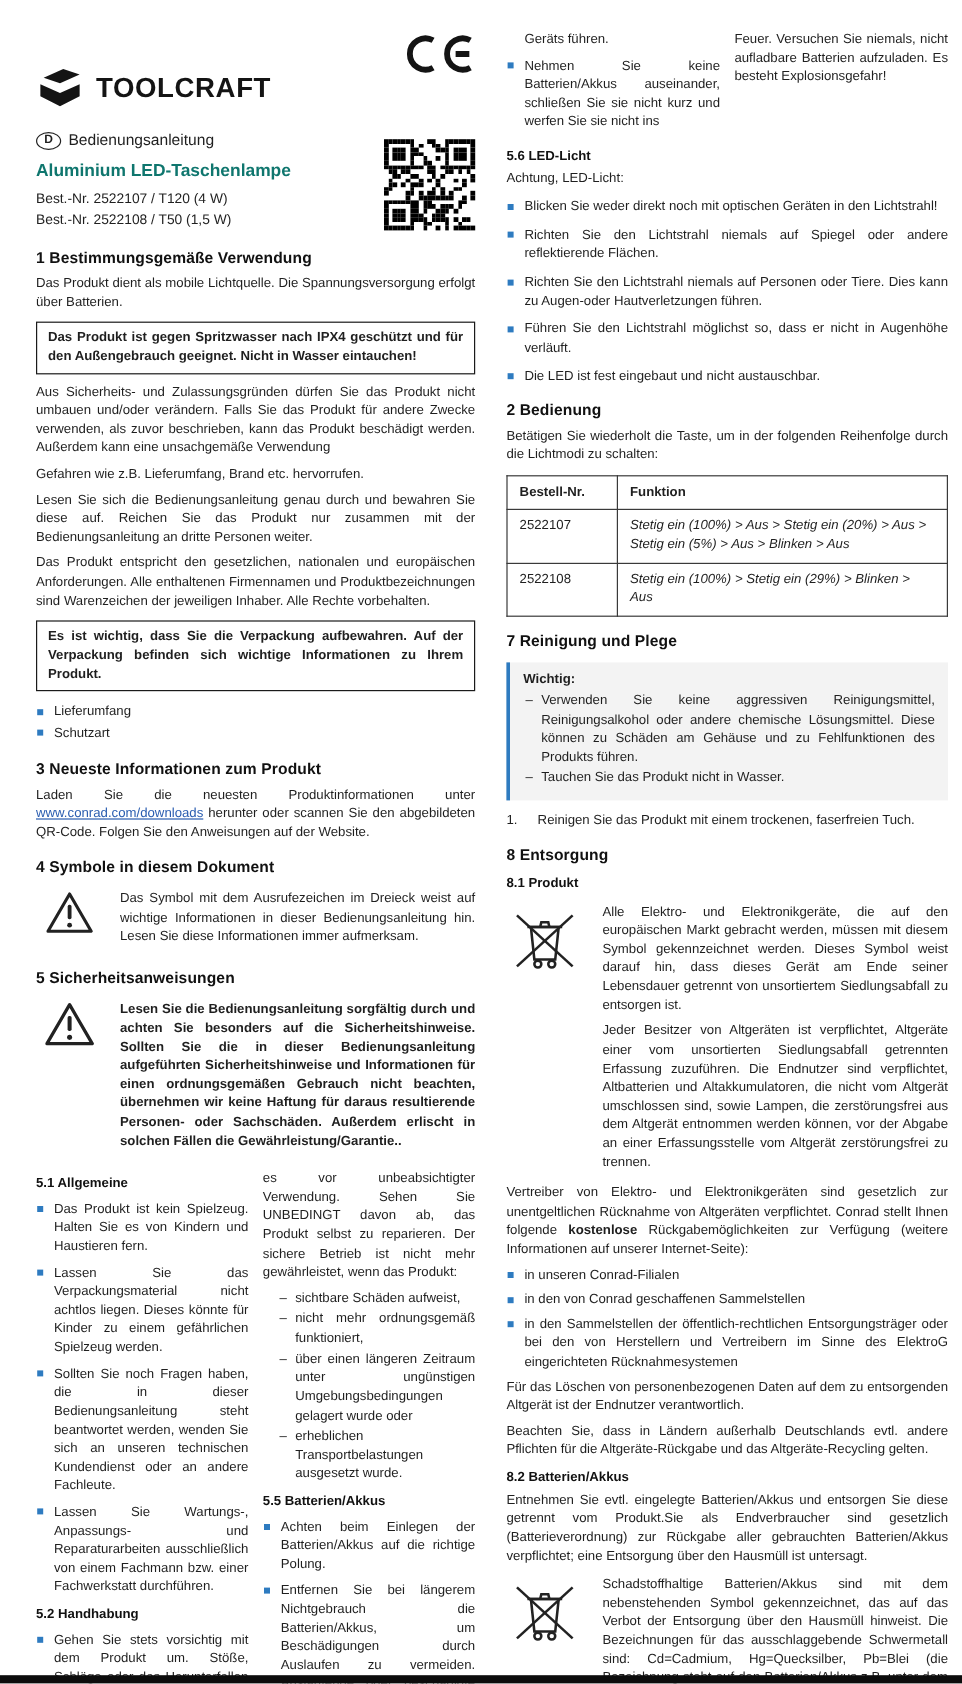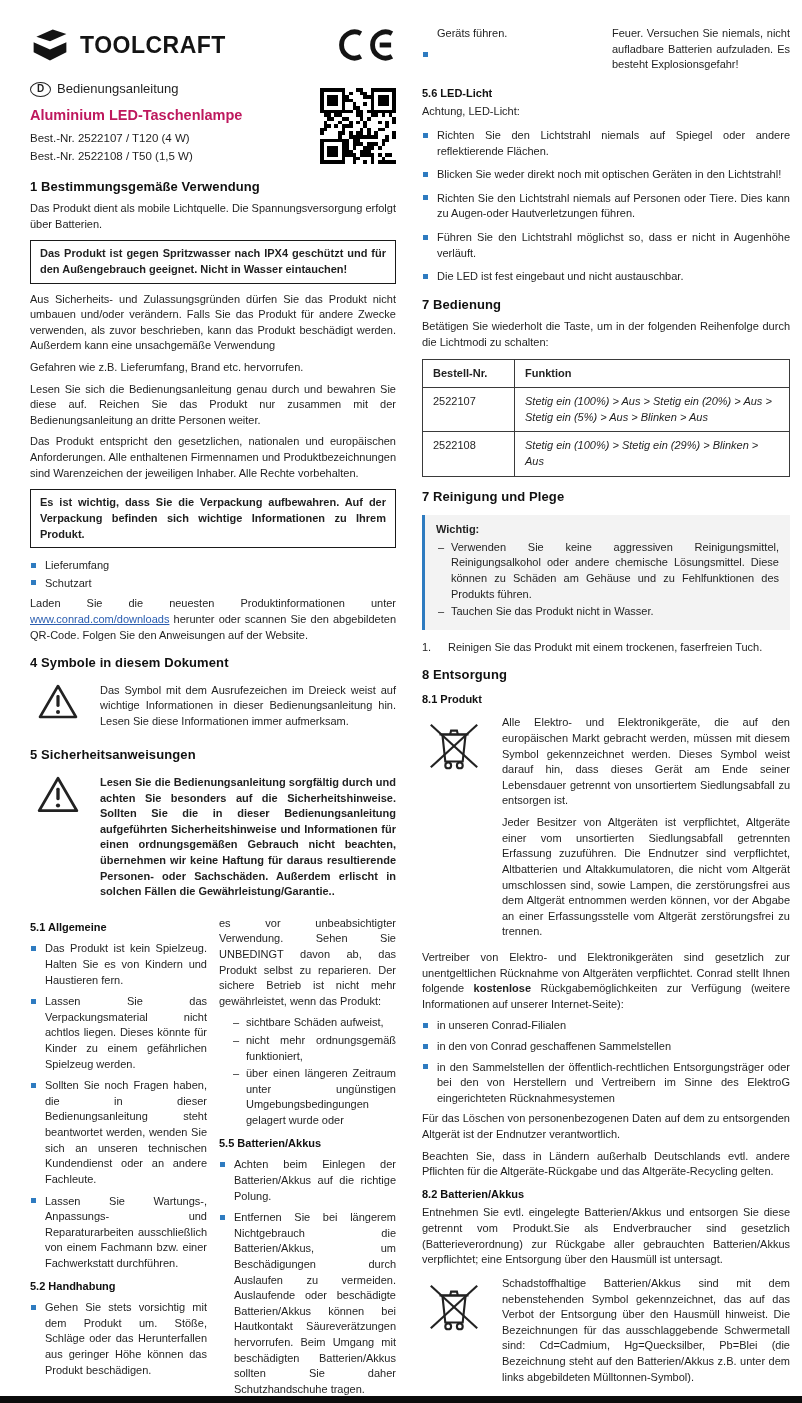--- a/index.html
+++ b/index.html
@@ -10,27 +10,27 @@
   .cols{ display:flex; gap:26px; padding:26px 12px 0 30px; }
   .colL{ width:366px; flex:0 0 366px; }
   .colR{ width:368px; flex:0 0 368px; }
 
   .p{ text-align:justify; margin:3px 0 6px; }
   .h-sec{ font-weight:bold; font-size:13px; margin:11px 0 5px; color:#111; letter-spacing:.1px; }
   .h-sub{ font-weight:bold; font-size:11px; margin:7px 0 3px; color:#111; }
 
   
   .brandrow{ display:flex; align-items:flex-start; justify-content:space-between; }
-  .brand{ display:flex; align-items:center; gap:10px; }
+  .brand{ display:flex; align-items:center; gap:10px;margin-top:28px; }
   .brandname{ font-size:23px; font-weight:bold; letter-spacing:.5px; color:#141414; }
   .headrow{ display:flex; justify-content:space-between; margin-top:16px; }
   .langline{ display:flex; align-items:center; gap:6px; font-size:13px; }
   .dbadge{ display:inline-flex; align-items:center; justify-content:center; width:21px; height:15px;
            border:1.6px solid #222; border-radius:50%; font-weight:bold; font-size:10px; }
-  .doctitle{ font-size:14.5px; font-weight:bold; margin:7px 0 4px; color:#be185d; }
+  .doctitle{ font-size:14.5px; font-weight:bold; margin:7px 0 4px; color:#0f766e; }
   .ordline{ font-size:11.5px; margin:2px 0; }
   [data-name="qr-code"]{ display:grid; grid-template-rows:repeat(21,1fr); grid-template-columns:repeat(21,1fr);
                          width:76px; height:76px; margin-top:8px; background:#fff; }
   [data-name="qr-code"] i{ background:#000; }
 
   .notebox{ border:1.8px solid #1a1a1a; padding:5px 9px; font-weight:bold; text-align:justify; margin:8px 0; }
 
   .bul{ position:relative; padding-left:15px; text-align:justify; margin:5px 0; }
   .bul .sq{ position:absolute; left:1px; top:4.5px; width:5px; height:5px; background:var(--accent); }
   .bul-roomy{ margin:8px 0; }
@@ -349,20 +349,21 @@
       <div class="p" data-name="paragraph">Das Produkt entspricht den gesetzlichen, nationalen und europäischen Anforderungen. Alle enthaltenen Firmennamen und Produktbezeichnungen sind Warenzeichen der jeweiligen Inhaber. Alle Rechte vorbehalten.</div>
 
       <div class="notebox" data-name="important-note-box">Es ist wichtig, dass Sie die Verpackung aufbewahren. Auf der Verpackung befinden sich wichtige Informationen zu Ihrem Produkt.</div>
       <div class="packgrid" data-name="packaging-bullet-grid">
         <div>
           <div class="bul" data-name="list-item"><span class="sq" data-name="bullet-square-icon"></span><span>Lieferumfang</span></div>
           <div class="bul" data-name="list-item"><span class="sq" data-name="bullet-square-icon"></span><span>Schutzart</span></div>
         </div>
       </div>
 
+      <div class="h-sec" data-name="section-3-heading">3 Neueste Informationen zum Produkt</div>
       <div class="p" data-name="paragraph-with-link"><span>Laden Sie die neuesten Produktinformationen unter </span><a class="link" href="#" data-name="downloads-link">www.conrad.com/downloads</a><span> herunter oder scannen Sie den abgebildeten QR-Code. Folgen Sie den Anweisungen auf der Website.</span></div>
 
       <div class="h-sec" data-name="section-4-heading">4 Symbole in diesem Dokument</div>
       <div class="iconrow" data-name="symbol-explanation">
         <div class="iconcell" data-name="warning-triangle-icon">
           <svg width="42" height="38" viewBox="0 0 42 38">
             <path d="M21 3 L39 34 L3 34 Z" fill="none" stroke="#222" stroke-width="2.6" stroke-linejoin="round"></path>
             <rect x="19.4" y="12" width="3.2" height="12" rx="1.4" fill="#222"></rect>
             <circle cx="21" cy="29" r="2" fill="#222"></circle>
           </svg>
@@ -391,49 +392,50 @@
           <div class="bul" data-name="safety-item"><span class="sq" data-name="bullet-square-icon"></span><span>Lassen Sie Wartungs-, Anpassungs- und Reparaturarbeiten ausschließlich von einem Fachmann bzw. einer Fachwerkstatt durchführen.</span></div>
           <div class="h-sub" data-name="section-5-2-heading">5.2 Handhabung</div>
           <div class="bul" data-name="safety-item"><span class="sq" data-name="bullet-square-icon"></span><span>Gehen Sie stets vorsichtig mit dem Produkt um. Stöße, Schläge oder das Herunterfallen aus geringer Höhe können das Produkt beschädigen.</span></div>
 
         </div>
         <div class="subcol" data-name="safety-subcolumn-right">
           <div class="p" data-name="continuation-text">es vor unbeabsichtigter Verwendung. Sehen Sie UNBEDINGT davon ab, das Produkt selbst zu reparieren. Der sichere Betrieb ist nicht mehr gewährleistet, wenn das Produkt:</div>
           <div class="dash dash-inset" data-name="dash-item">sichtbare Schäden aufweist,</div>
           <div class="dash dash-inset" data-name="dash-item">nicht mehr ordnungsgemäß funktioniert,</div>
           <div class="dash dash-inset" data-name="dash-item">über einen längeren Zeitraum unter ungünstigen Umgebungsbedingungen gelagert wurde oder</div>
+          <div class="dash dash-inset" data-name="dash-item">erheblichen Transportbelastungen ausgesetzt wurde.</div>
           <div class="h-sub" data-name="section-5-5-heading">5.5 Batterien/Akkus</div>
           <div class="bul" data-name="safety-item"><span class="sq" data-name="bullet-square-icon"></span><span>Achten beim Einlegen der Batterien/Akkus auf die richtige Polung.</span></div>
           <div class="bul" data-name="safety-item"><span class="sq" data-name="bullet-square-icon"></span><span>Entfernen Sie bei längerem Nichtgebrauch die Batterien/Akkus, um Beschädigungen durch Auslaufen zu vermeiden. Auslaufende oder beschädigte Batterien/Akkus können bei Hautkontakt Säureverätzungen hervorrufen. Beim Umgang mit beschädigten Batterien/Akkus sollten Sie daher Schutzhandschuhe tragen.</span></div>
 
         </div>
       </div>
     </div>
 
     <div class="colR" data-name="right-column">
 
       <div class="subcols" style="margin-top:0;" data-name="battery-continuation-subcolumns">
         <div class="subcol" data-name="continuation-subcolumn-left">
           <div class="p" style="padding-left:15px;margin-top:0;" data-name="continuation-text">Geräts führen.</div>
-          <div class="bul" data-name="safety-item"><span class="sq" data-name="bullet-square-icon"></span></div>
+          <div class="bul" data-name="safety-item"><span class="sq" data-name="bullet-square-icon"></span><span>Nehmen Sie keine Batterien/Akkus auseinander, schließen Sie sie nicht kurz und werfen Sie sie nicht ins</span></div>
         </div>
         <div class="subcol" data-name="continuation-subcolumn-right">
           <div class="p" style="margin-top:0;" data-name="continuation-text">Feuer. Versuchen Sie niemals, nicht aufladbare Batterien aufzuladen. Es besteht Explosionsgefahr!</div>
         </div>
       </div>
 
       <div class="h-sub" data-name="section-5-6-heading">5.6 LED-Licht</div>
       <div data-name="led-warning-lead">Achtung, LED-Licht:</div>
+      <div class="bul bul-roomy" data-name="led-item"><span class="sq" data-name="bullet-square-icon"></span><span>Blicken Sie weder direkt noch mit optischen Geräten in den Lichtstrahl!</span></div>
       <div class="bul bul-roomy" data-name="led-item"><span class="sq" data-name="bullet-square-icon"></span><span>Richten Sie den Lichtstrahl niemals auf Spiegel oder andere reflektierende Flächen.</span></div>
-      <div class="bul bul-roomy" data-name="led-item"><span class="sq" data-name="bullet-square-icon"></span><span>Blicken Sie weder direkt noch mit optischen Geräten in den Lichtstrahl!</span></div>
       <div class="bul bul-roomy" data-name="led-item"><span class="sq" data-name="bullet-square-icon"></span><span>Richten Sie den Lichtstrahl niemals auf Personen oder Tiere. Dies kann zu Augen-oder Hautverletzungen führen.</span></div>
       <div class="bul bul-roomy" data-name="led-item"><span class="sq" data-name="bullet-square-icon"></span><span>Führen Sie den Lichtstrahl möglichst so, dass er nicht in Augenhöhe verläuft.</span></div>
       <div class="bul bul-roomy" data-name="led-item"><span class="sq" data-name="bullet-square-icon"></span><span>Die LED ist fest eingebaut und nicht austauschbar.</span></div>
 
-      <div class="h-sec" data-name="section-6-heading">7 Bedienung</div>
+      <div class="h-sec" data-name="section-6-heading">2 Bedienung</div>
       <div class="p" data-name="paragraph">Betätigen Sie wiederholt die Taste, um in der folgenden Reihenfolge durch die Lichtmodi zu schalten:</div>
       <table class="modes" data-name="light-modes-table">
         <tbody>
             <tr data-name="table-header-row">
           <th class="c1" data-name="column-header">Bestell-Nr.</th>
           <th data-name="column-header">Funktion</th>
         </tr>
         <tr data-name="table-row">
           <td data-name="cell-order-number">2522107</td>
           <td class="ital" data-name="cell-function">Stetig ein (100%) &gt; Aus &gt; Stetig ein (20%) &gt; Aus &gt; Stetig ein (5%) &gt; Aus &gt; Blinken &gt; Aus</td>

